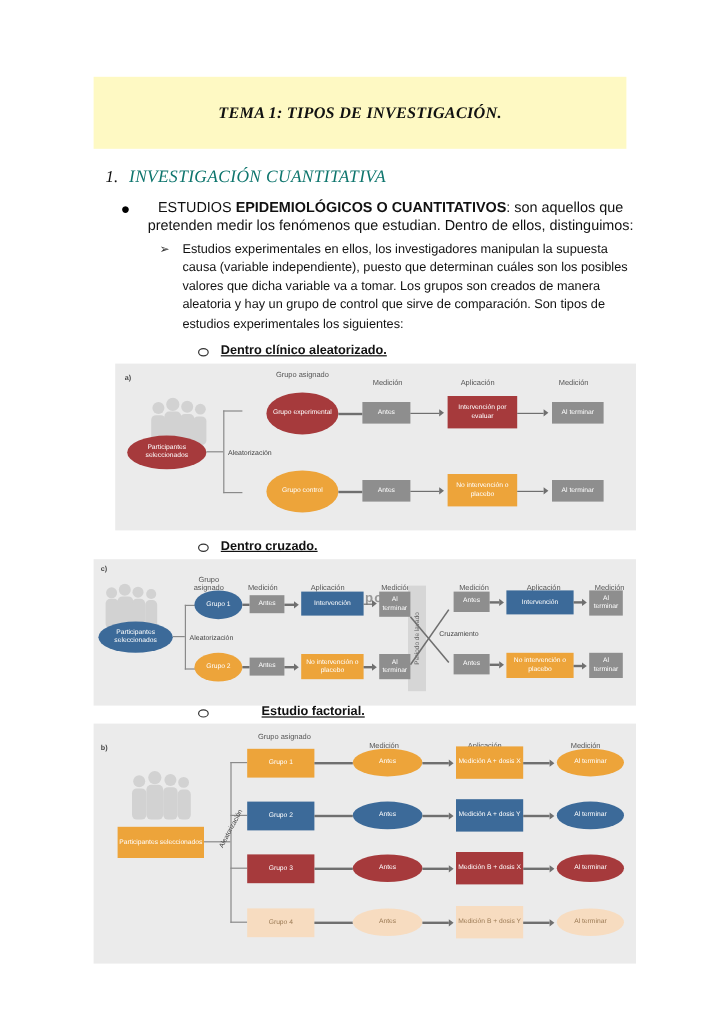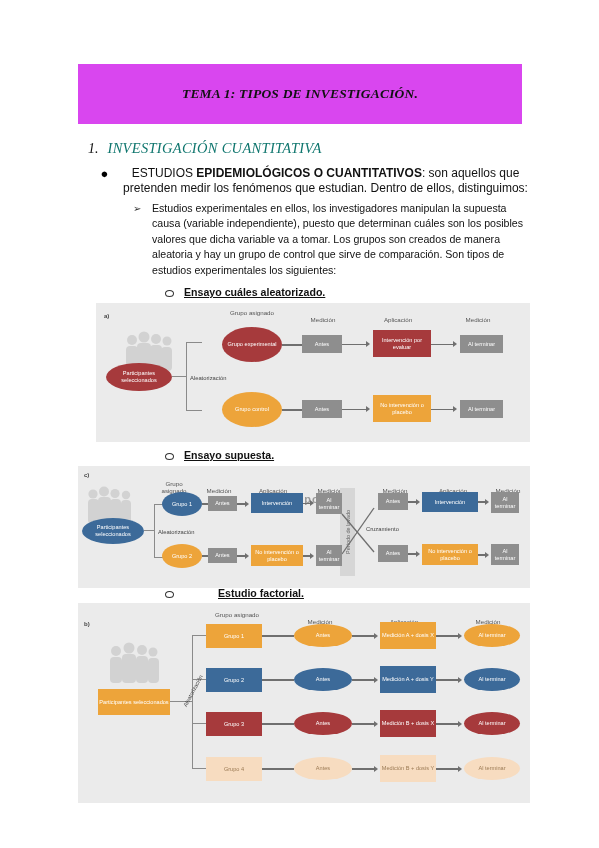--- a/index.html
+++ b/index.html
@@ -8,21 +8,21 @@
     font-family:"Liberation Sans", sans-serif;
     color:#000;
     position:relative;
     overflow:hidden;
   }
   .page{position:absolute;left:0;top:0;width:599px;height:848px;background:#fff;}
 
   
   .title-banner{
     position:absolute;left:78px;top:64px;width:444px;height:60px;
-    background:#d946ef;
+    background:#fef9c3;
     display:flex;flex-direction:column;align-items:center;justify-content:center;
   }
   .title-line{
     font-family:"Liberation Serif", serif;
     font-style:italic;font-weight:bold;
     font-size:13.5px;letter-spacing:.2px;color:#111;
     line-height:1.55;text-align:center;
   }
 
   
@@ -111,21 +111,21 @@
     <span class="txt"><span>ESTUDIOS </span><b>EPIDEMIOLÓGICOS O CUANTITATIVOS</b><span>: son aquellos que pretenden medir los fenómenos que estudian. Dentro de ellos, distinguimos:</span></span>
   </div>
 
   <div class="lvl2">
     <span class="arrowb">➢</span>
     <span class="txt">Estudios experimentales en ellos, los investigadores manipulan la supuesta causa (variable independiente), puesto que determinan cuáles son los posibles valores que dicha variable va a tomar. Los grupos son creados de manera aleatoria y hay un grupo de control que sirve de comparación. Son tipos de estudios experimentales los siguientes:</span>
   </div>
 
   <div class="lvl3" style="top:285px;">
     <span class="circ"></span>
-    <span class="txt">Ensayo cuáles aleatorizado.</span>
+    <span class="txt">Dentro clínico aleatorizado.</span>
   </div>
 
   <div class="fig" id="figA" style="left:96px;top:303px;width:434px;height:139px;">
     <div class="tag" style="left:8px;top:10px;">a)</div>
 
     <div class="colhead" style="left:131px;top:6px;width:50px;">Grupo asignado</div>
     <div class="colhead" style="left:205px;top:13px;width:44px;">Medición</div>
     <div class="colhead" style="left:277px;top:13px;width:50px;">Aplicación</div>
     <div class="colhead" style="left:360px;top:13px;width:44px;">Medición</div>
 
@@ -168,21 +168,21 @@
     <div class="conn hline" style="left:246px;top:105.5px;width:24px;"></div>
     <div class="arrow" style="left:270px;top:103px;"></div>
     <div class="node rect orange" style="left:277px;top:92px;width:58px;height:27px;">No intervención o placebo</div>
     <div class="conn hline" style="left:335px;top:105.5px;width:22px;"></div>
     <div class="arrow" style="left:357px;top:103px;"></div>
     <div class="node rect grey" style="left:364px;top:97px;width:43px;height:18px;">Al terminar</div>
   </div>
 
   <div class="lvl3" style="top:448px;">
     <span class="circ"></span>
-    <span class="txt">Ensayo supuesta.</span>
+    <span class="txt">Dentro cruzado.</span>
   </div>
 
   <div class="fig" id="figC" style="left:78px;top:466px;width:452px;height:122px;">
     <div class="tag" style="left:6px;top:6px;">c)</div>
 
     <div class="colhead" style="left:76px;top:14px;width:40px;">Grupo asignado</div>
     <div class="colhead" style="left:123px;top:21px;width:36px;">Medición</div>
     <div class="colhead" style="left:172px;top:21px;width:46px;">Aplicación</div>
     <div class="colhead" style="left:232px;top:21px;width:40px;">Medición</div>
     <div class="colhead" style="left:297px;top:21px;width:40px;">Medición</div>

